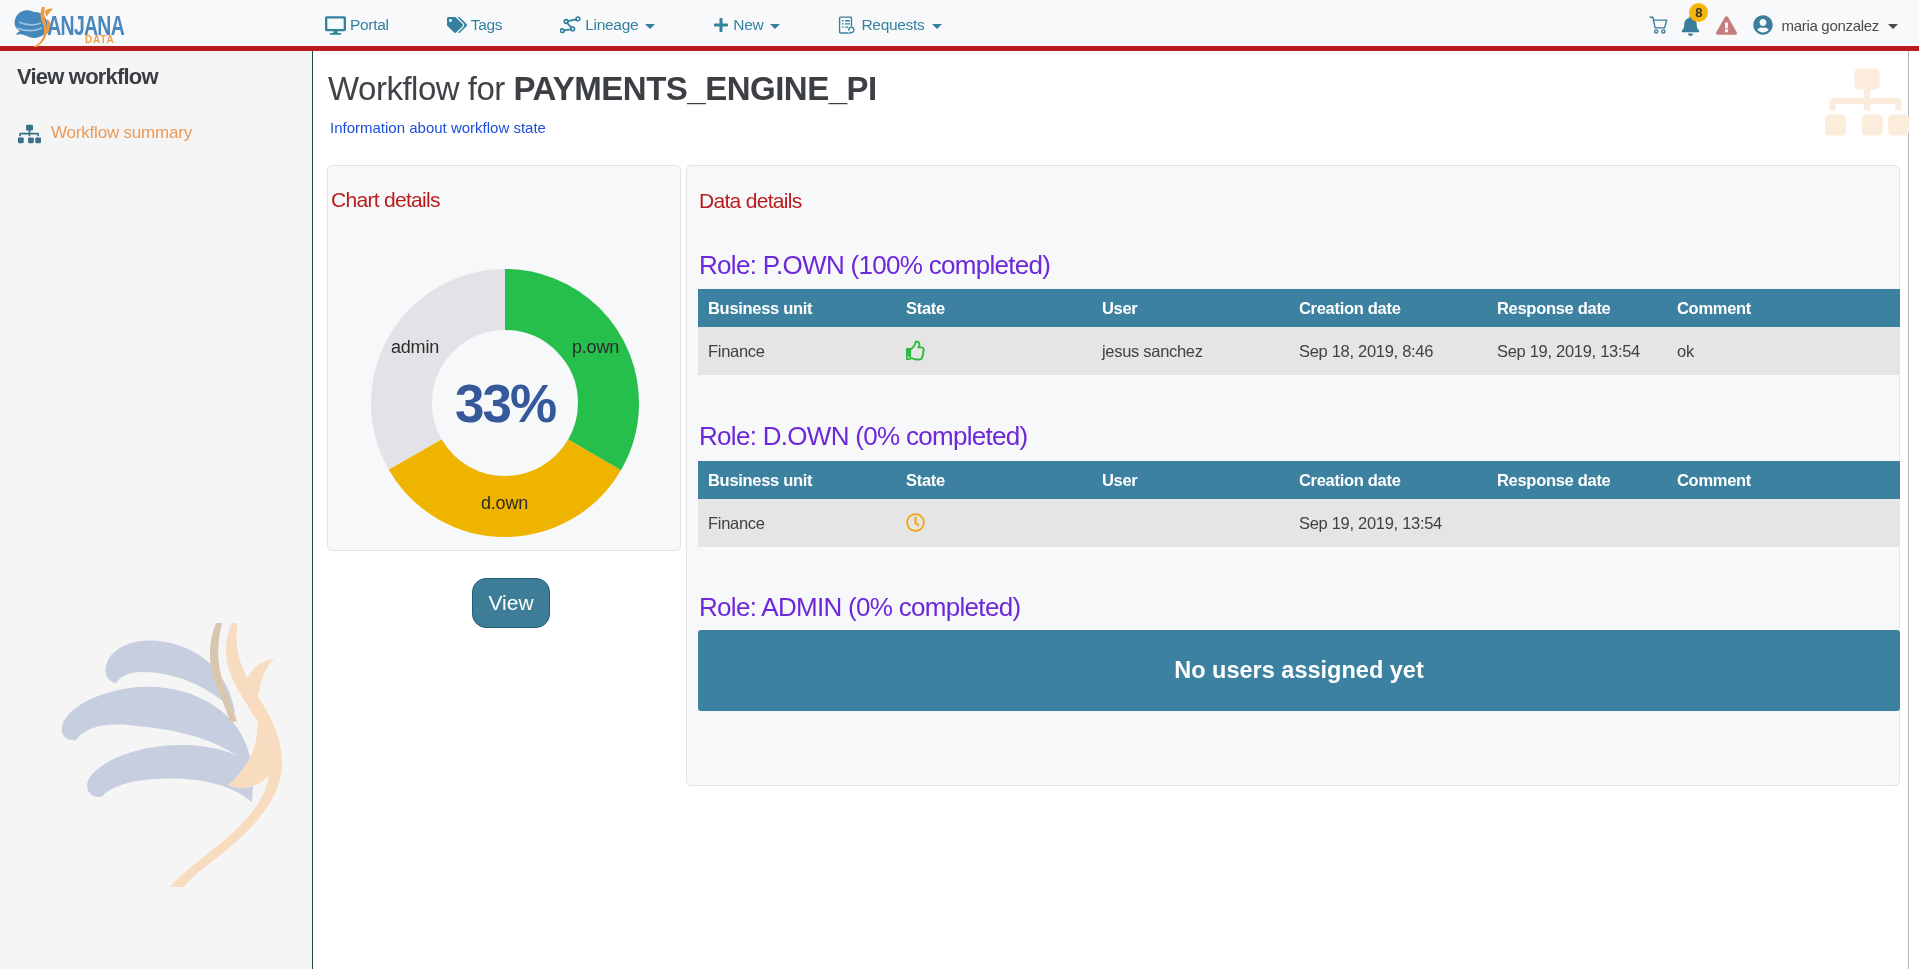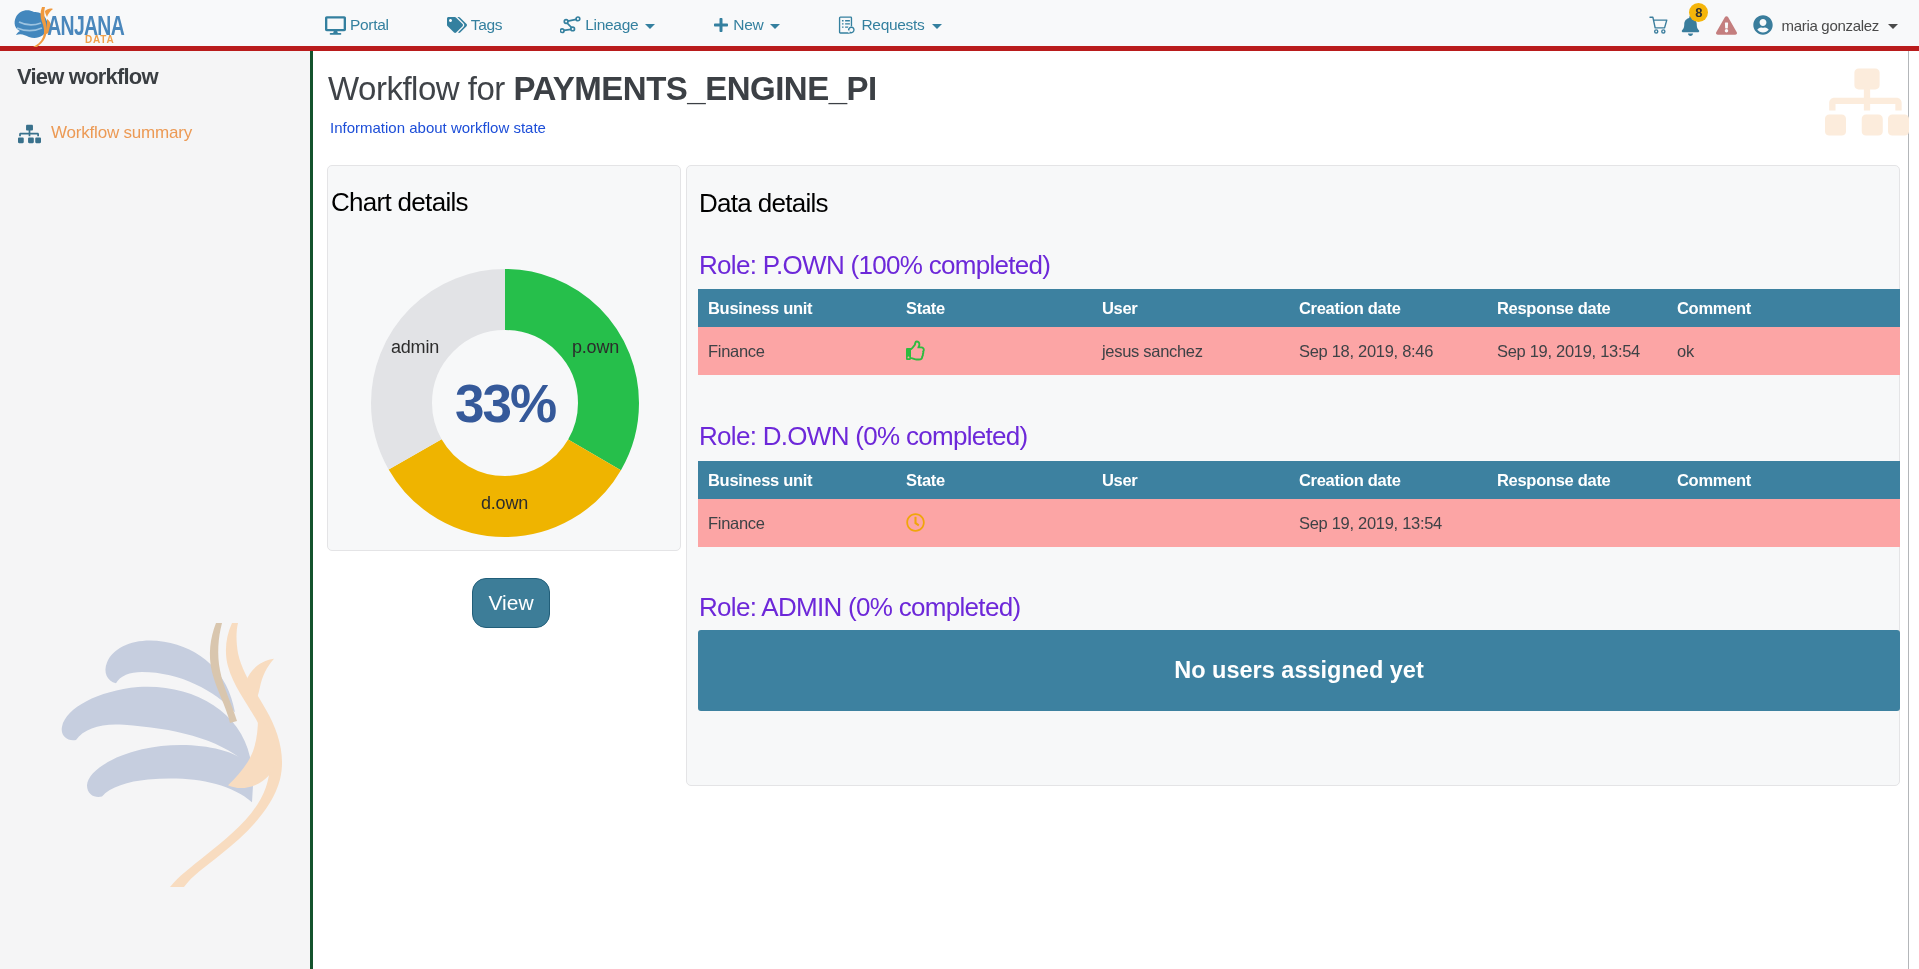--- a/index.html
+++ b/index.html
@@ -7,43 +7,43 @@
   
   .navbar { position:absolute; left:0; top:0; width:1919px; height:51px; background:#f8f9fa; border-bottom:5px solid #b91c1c; z-index:5; }
   .nav-center { position:absolute; left:325px; top:0; height:50px; display:flex; align-items:center; color:#34809f; font-size:15.5px; letter-spacing:-0.3px;gap:43px; }
   .nav-item { display:flex; align-items:center; margin-right:15px; }
   .nav-item svg { margin-right:4px; }
   .caret { display:inline-block; width:0; height:0; border-left:5px solid transparent; border-right:5px solid transparent; border-top:5px solid #34809f; margin-left:7px; margin-top:3px;}
   .nav-right { position:absolute; right:21px; top:0; height:50px; display:flex; align-items:center; }
   .username { color:#4a4a4a; font-size:15px; letter-spacing:-0.3px; margin-left:8px; }
   .caret-dark { border-top-color:#4a4a4a; margin-left:9px; }
   
-  .sidebar { position:absolute; left:0; top:51px; width:313px; height:918px; background:#f5f5f6; border-right:3px solid #14532d; overflow:hidden; }
+  .sidebar { position:absolute; left:0; top:51px; width:313px; height:918px; background:#f5f5f6; border-right:1px solid #14532d; overflow:hidden; }
   .sb-title { position:absolute; left:17px; top:13px; font-size:22px; font-weight:bold; letter-spacing:-0.8px; color:#3a3e42; }
   .sb-link { position:absolute; left:18px; top:70px; display:flex; align-items:center; color:#ec9a55; font-size:17px; letter-spacing:-0.2px; }
   .sb-link svg { margin-right:10px; }
   
   .h1 { position:absolute; left:328px; top:72px; font-size:33px; letter-spacing:-0.5px; color:#3f4348; font-weight:normal; line-height:1; }
   .h1 b { font-weight:bold; color:#3c4045; }
   .h1sub { position:absolute; left:330px; top:119px; font-size:15px; color:#1d4ed8; }
   
   .card { position:absolute; background:#f7f8f9; border:1px solid #e4e4e6; border-radius:5px; }
   .card-chart { left:327px; top:165px; width:354px; height:386px; }
   .card-data  { left:686px; top:165px; width:1214px; height:621px; }
-  .card-title { position:absolute; font-size:26px; letter-spacing:-0.7px; color:#000000; line-height:1; }
+  .card-title { position:absolute; font-size:21px; letter-spacing:-0.7px; color:#b91c1c; line-height:1; }
   
   .pct { position:absolute; left:371px; top:269px; width:268px; height:268px; display:flex; align-items:center; justify-content:center; font-size:53px; letter-spacing:-2px; font-weight:bold; color:#35599a; }
   .dlabel { position:absolute; font-size:18px; letter-spacing:-0.2px; color:#2c2c2c; }
   
   .viewbtn { position:absolute; left:472px; top:578px; width:78px; height:50px; background:#3d7d98; border:1px solid #215e79; border-radius:14px; color:#fff; font-size:21px; text-align:center; line-height:48px; }
   
   .role { position:absolute; left:699px; font-size:26px; letter-spacing:-0.7px; color:#6d28d9; line-height:1; }
   table.wf { position:absolute; left:698px; width:1202px; border-collapse:collapse; table-layout:fixed; font-size:16.5px; letter-spacing:-0.3px; }
   table.wf th { background:#3d81a0; color:#fff; text-align:left; font-weight:bold; height:38px; padding:0 0 0 10px; font-size:16.5px; }
-  table.wf td { background:#fca5a5; color:#3e4246; height:48px; padding:0 0 0 10px; }
+  table.wf td { background:#e5e5e5; color:#3e4246; height:48px; padding:0 0 0 10px; }
   .banner { position:absolute; left:698px; top:630px; width:1202px; height:81px; background:#3d81a0; border-radius:3px; color:#fff; font-size:23.5px; font-weight:bold; display:flex; align-items:center; justify-content:center; }
 </style>
 </head>
 <body>
 
 <div class="sidebar">
 
   <svg width="245" height="264" viewBox="0 0 245 280" preserveAspectRatio="none" style="position:absolute;left:50px;top:572px;">
     <g fill="#c6cedf">
       <path d="M 185 95 C 178 52 150 26 114 20 C 88 15 64 24 57 42 C 53 52 57 62 66 64 C 70 56 80 52 92 52 C 130 52 165 72 185 95 Z"></path>

